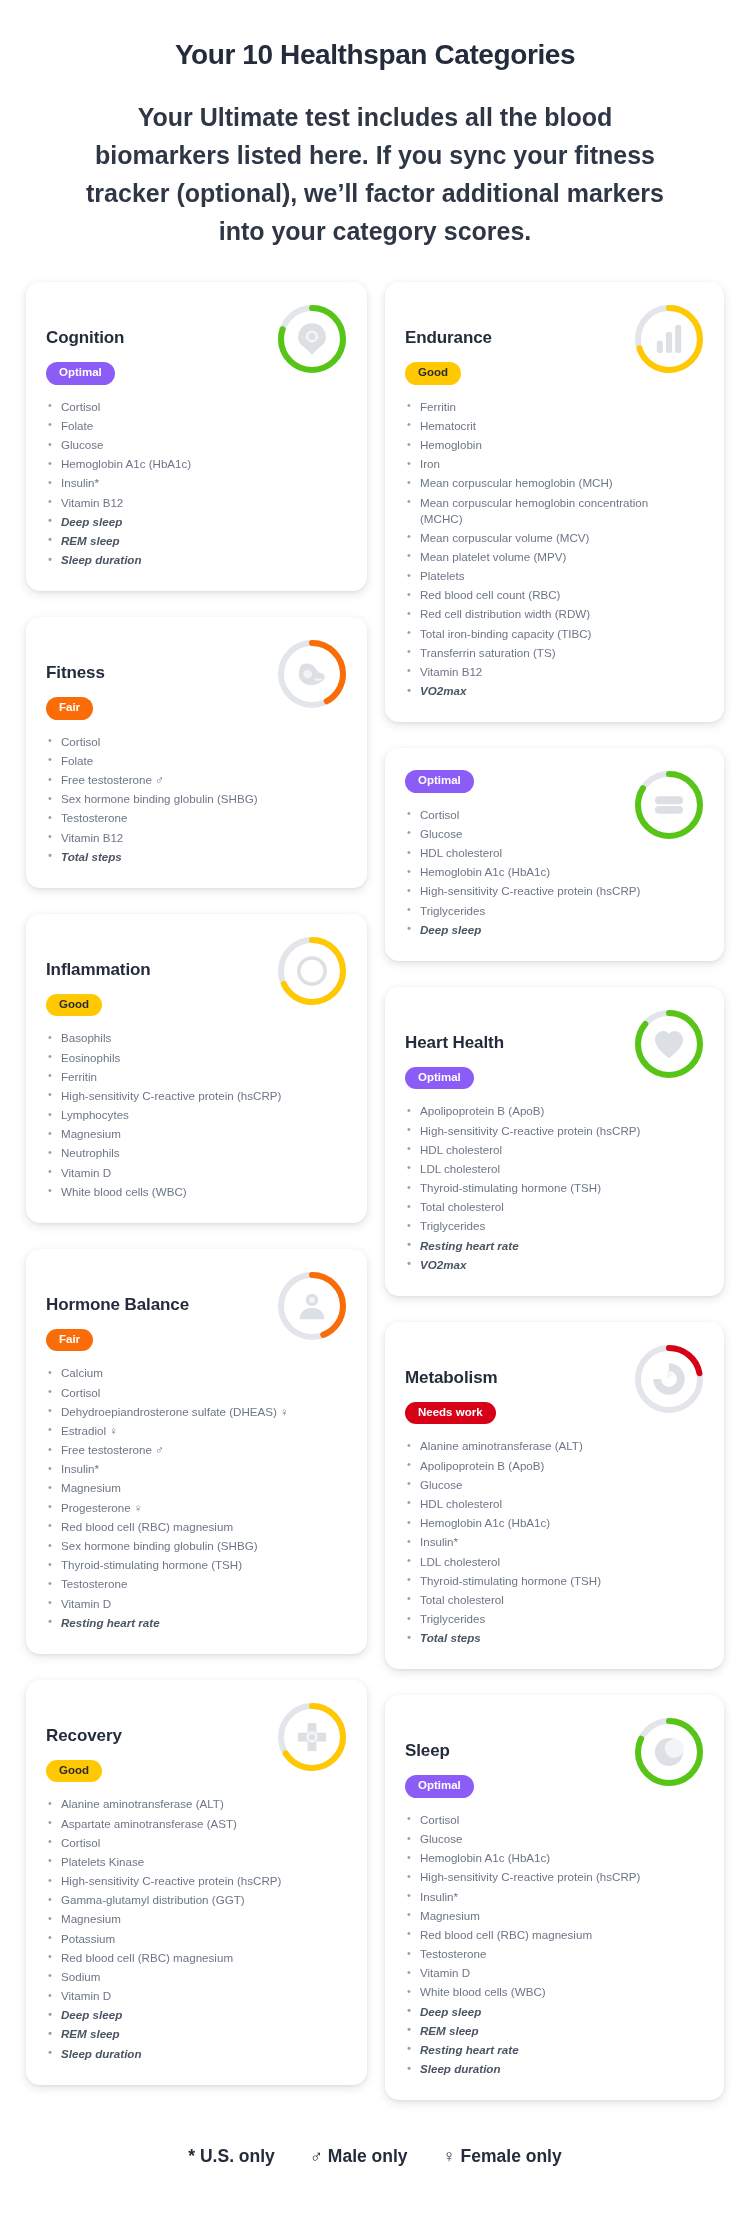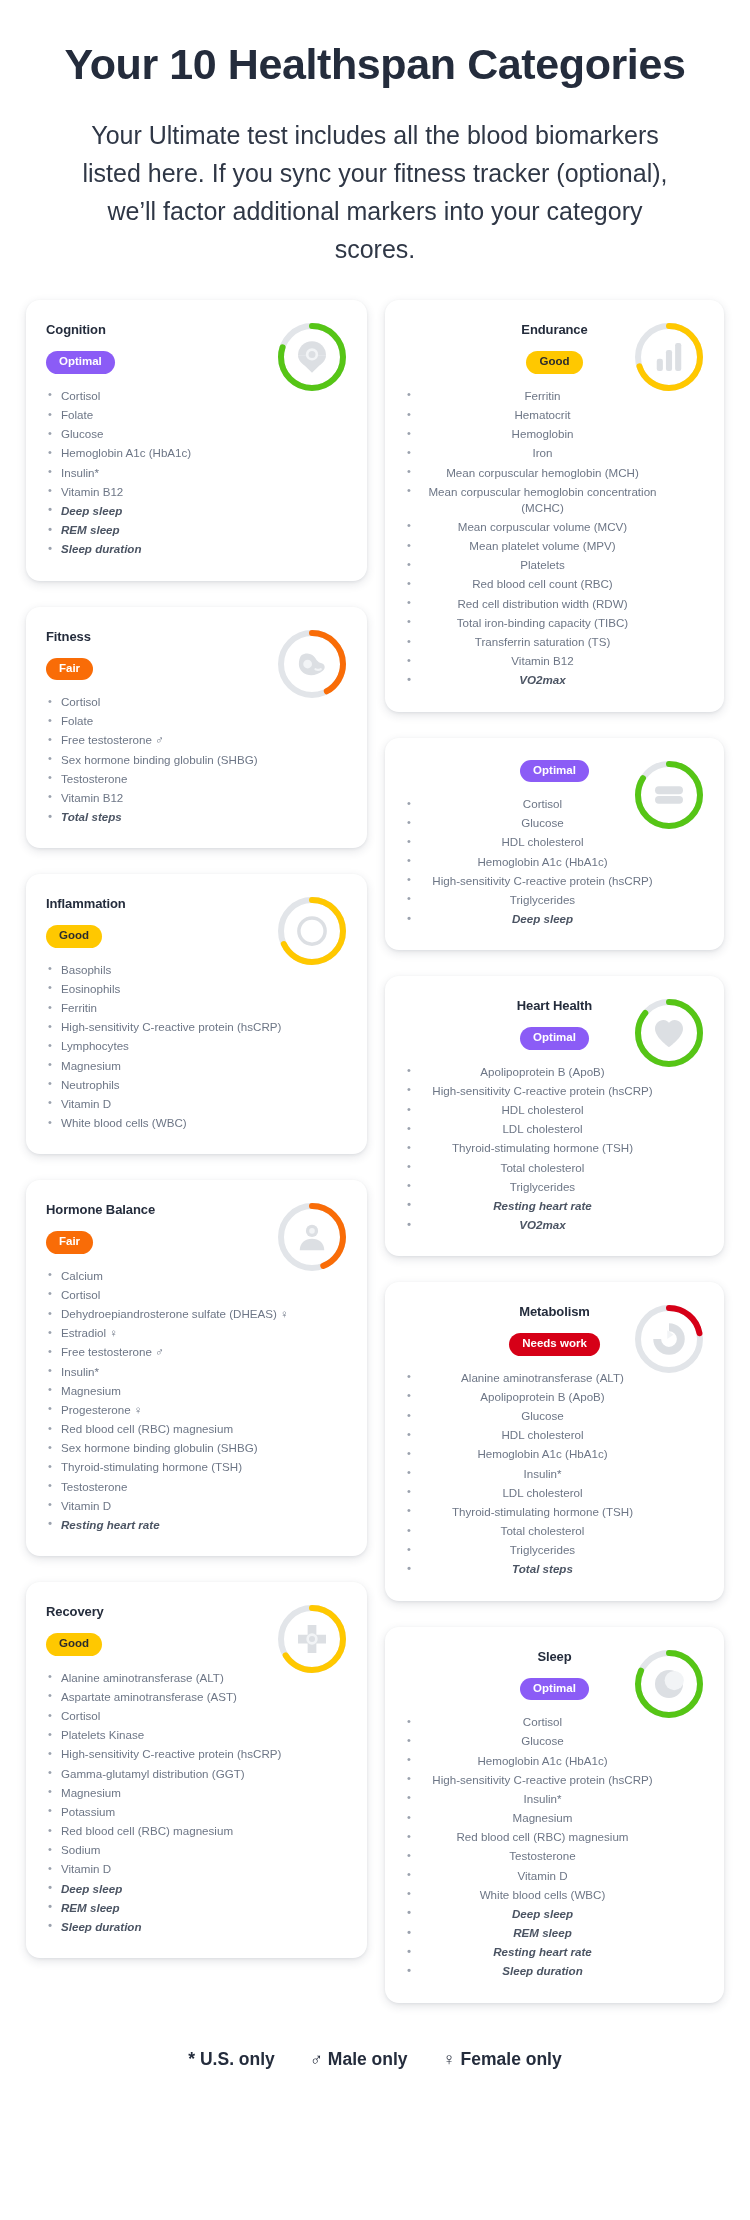--- a/index.html
+++ b/index.html
@@ -13,64 +13,65 @@
     min-height: 2220px;
     position: relative;
     overflow-x: hidden;
   }
 
   .page-header {
     padding: 38px 58px 0 58px;
     text-align: center;
   }
   .page-title {
-    font-size: 43px;
+    font-size: 28px;
     line-height: 1.22;
     font-weight: 700;
     color: #242c3c;
     letter-spacing: -0.4px;
   }
   .page-subtitle {
     margin-top: 26px;
     font-size: 25px;
     line-height: 1.52;
     color: #2f3746;
-    font-weight: 400;
+    font-weight: 700;
     padding: 0 12px;
   }
 
   .columns {
     display: flex;
     gap: 0px;
     padding: 32px 26px 0 26px;
     align-items: flex-start;
   }
   .col {
     width: 350px;
     display: flex;
     flex-direction: column;
   }
   .col-left { padding-right: 8px; }
-  .col-right { padding-left: 10px; text-align: center; }
+  .col-right { padding-left: 10px; }
 
   .card {
     position: relative;
     background: #ffffff;
     border-radius: 14px;
     box-shadow: 0 3px 10px rgba(40,50,70,0.13), 0 1px 3px rgba(40,50,70,0.07);
     padding: 22px 20px 20px 20px;
     margin-bottom: 26px;
     overflow: hidden;
   }
   .card-title {
-    font-size: 13px;
+    font-size: 17px;
     font-weight: 700;
     color: #242c3c;
     letter-spacing: -0.1px;
     margin-bottom: 14px;
+    margin-top: 24px;
   }
   .badge {
     display: inline-block;
     border-radius: 999px;
     font-size: 11.5px;
     font-weight: 600;
     padding: 5px 13px 6px 13px;
     line-height: 1;
     margin-bottom: 14px;
     white-space: nowrap;

